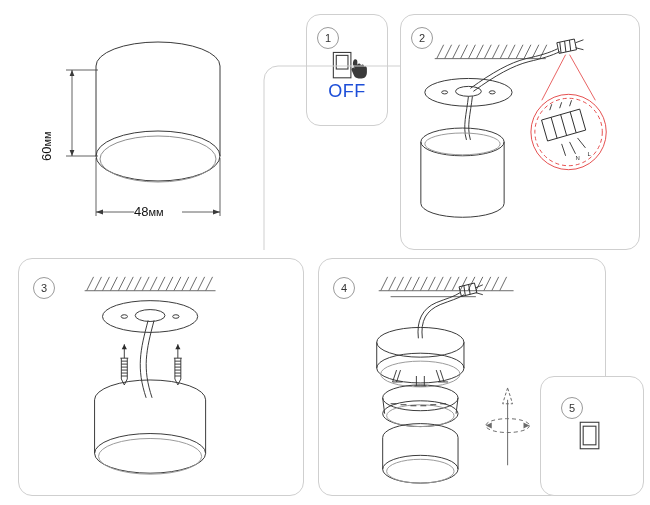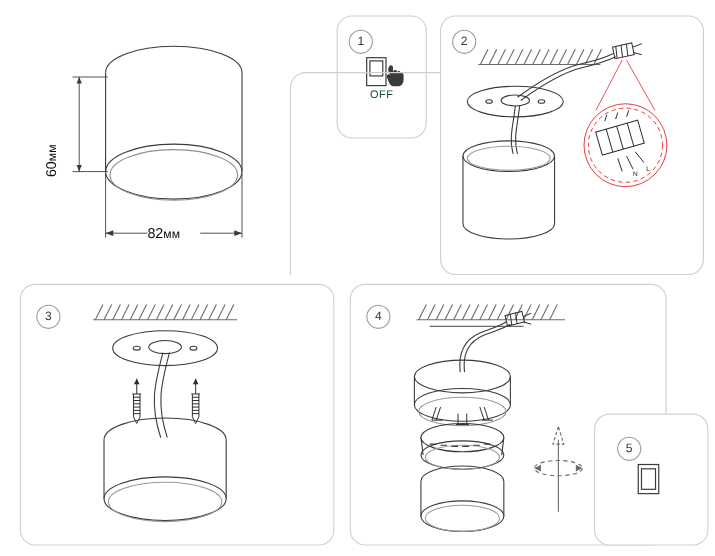--- a/index.html
+++ b/index.html
@@ -18,21 +18,21 @@
   .p-s3    {left:18px; top:258px; width:286px;height:238px;}
   .p-s4    {left:318px;top:258px; width:288px;height:238px;}
   .p-s5    {left:540px;top:376px; width:104px;height:120px;}
   .svgbox{position:absolute;left:0;top:0;width:100%;height:100%;overflow:visible;}
   .num-badge{
     position:absolute;width:20px;height:20px;border:1px solid #9a9a9a;border-radius:50%;
     display:flex;align-items:center;justify-content:center;
     font-size:11px;color:#333;background:#fff;
   }
   .sw-label{
-    position:absolute;font-size:10px;letter-spacing:.5px;color:#14532d;
+    position:absolute;font-size:18px;letter-spacing:.5px;color:#1d4ed8;
     text-align:center;white-space:nowrap;
   }
   .dim-text{position:absolute;font-size:13px;color:#111;white-space:nowrap;}
   .dim-text .u{font-size:11px;}
   .dim-v{transform:rotate(-90deg);transform-origin:left bottom;}
 </style>
 </head>
 <body>
 
 <div class="stage">
@@ -59,21 +59,21 @@
       <g stroke="#3a3a3a" stroke-width="0.8" fill="none">
         <line x1="90" y1="152" x2="90" y2="210"></line>
         <line x1="214" y1="152" x2="214" y2="210"></line>
         <line x1="90" y1="206" x2="128" y2="206"></line>
         <line x1="176" y1="206" x2="214" y2="206"></line>
         <path d="M90,206 l7,-2.6 l0,5.2 z" fill="#3a3a3a" stroke="none"></path>
         <path d="M214,206 l-7,-2.6 l0,5.2 z" fill="#3a3a3a" stroke="none"></path>
       </g>
     </svg>
     <div class="dim-text dim-v" style="left:48px;top:140px;"><span>60</span><span class="u">мм</span></div>
-    <div class="dim-text" style="left:128px;top:198px;"><span>82</span><span class="u">мм</span></div>
+    <div class="dim-text" style="left:128px;top:198px;"><span>48</span><span class="u">мм</span></div>
   </div>
 
   <div class="panel p-s1">
     <div class="num-badge" style="left:10px;top:12px;">
         <span>1</span>
       </div>
     <svg class="svgbox" viewBox="0 0 82 112">
       <g fill="none" stroke="#3a3a3a" stroke-width="1.1">
         <rect x="27" y="38" width="18" height="26"></rect>
         <rect x="30" y="41" width="12" height="14" fill="#ffffff"></rect>

